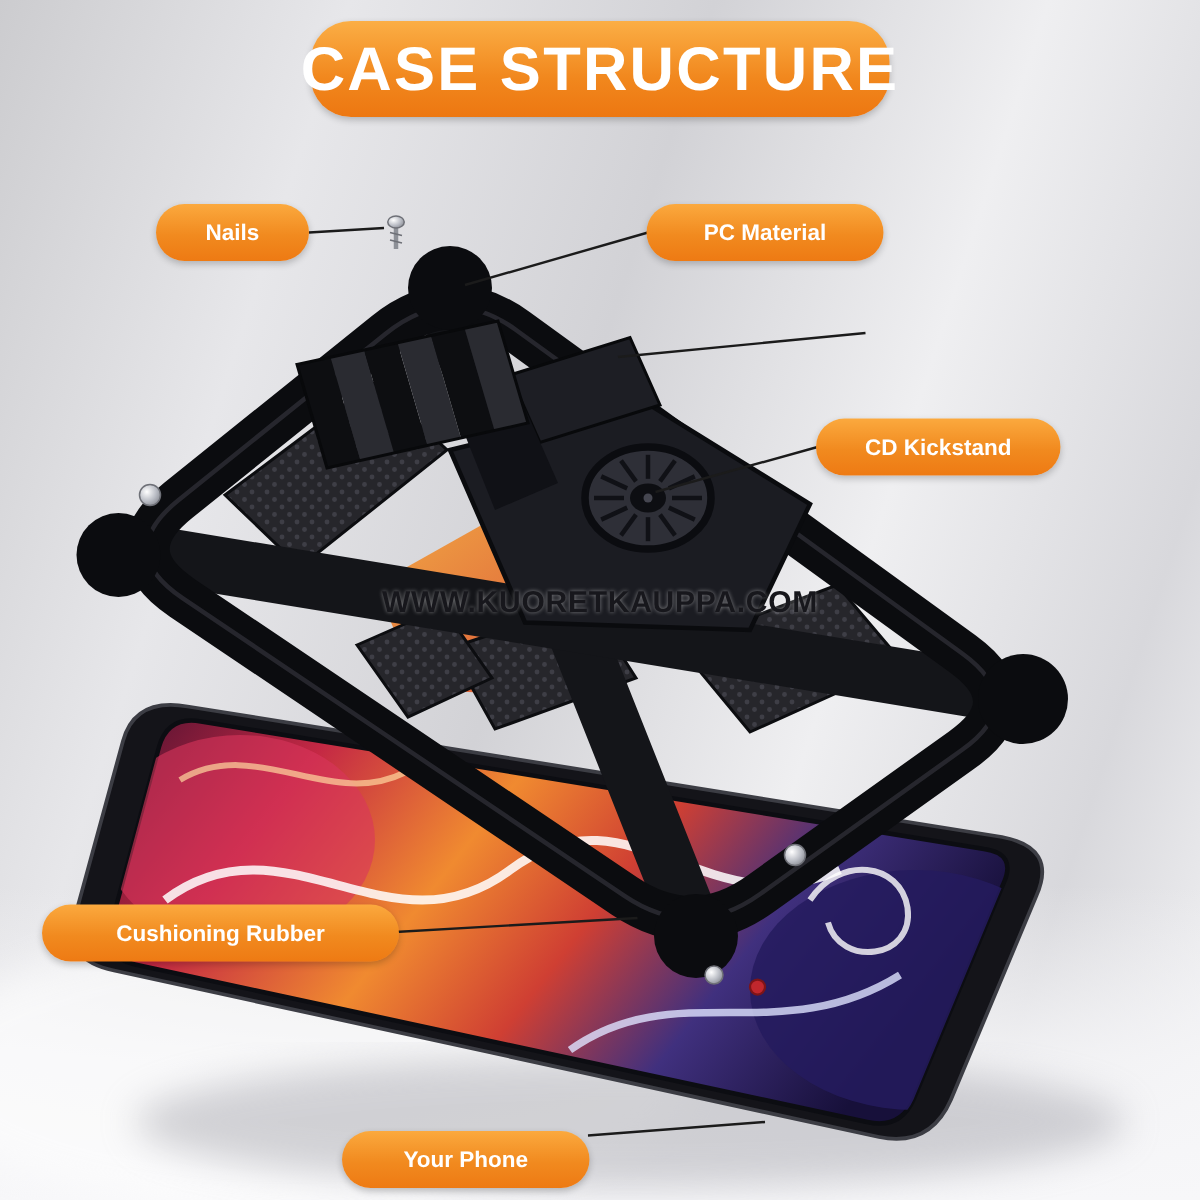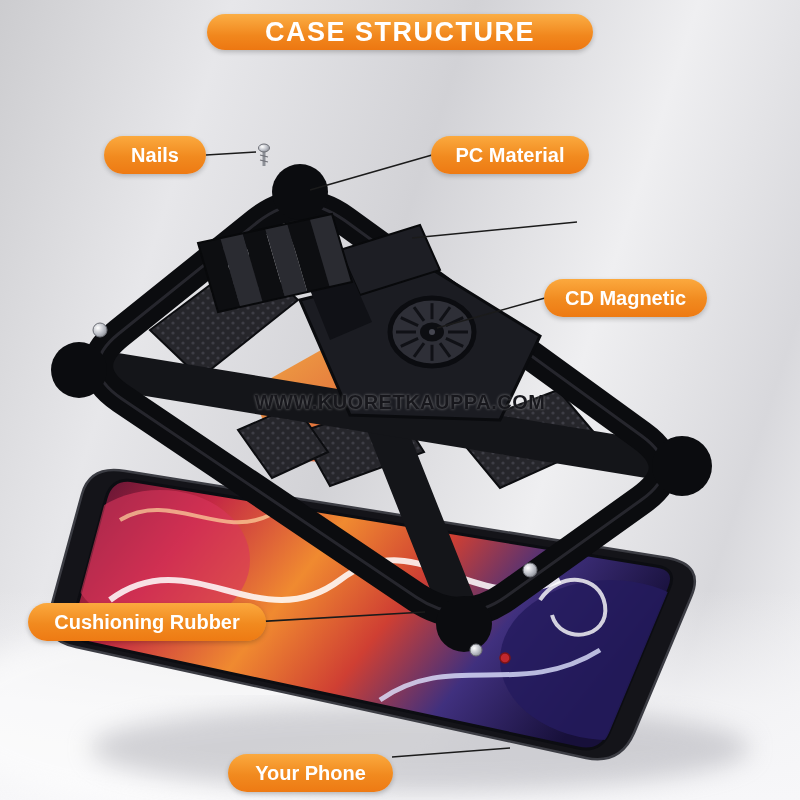--- a/index.html
+++ b/index.html
@@ -5,26 +5,26 @@
   html,body{margin:0;padding:0;}
   #stage{
     position:relative;width:800px;height:800px;overflow:hidden;
     background:linear-gradient(108deg,#cccccf 0%,#e7e7ea 22%,#d2d2d6 45%,#efeff1 66%,#d8d8dc 85%,#f4f4f6 100%);
     font-family:"Liberation Sans",sans-serif;
   }
   #artwork{position:absolute;left:0;top:0;width:800px;height:800px;}
   .pill{
     position:absolute;display:flex;align-items:center;justify-content:center;
     background:linear-gradient(180deg,#fba93e 0%,#f18a1f 55%,#ee7a13 100%);
-    color:#fff;font-weight:700;font-size:20px;border-radius:19px;height:38px;
+    color:#fff;font-weight:700;font-size:15px;border-radius:19px;height:38px;
     box-shadow:0 2px 5px rgba(0,0,0,.22);white-space:nowrap;
   }
   #banner{
-    left:50%;transform:translateX(-50%);top:14px;width:386px;height:36px;
-    border-radius:27px;font-size:27px;letter-spacing:1.5px;
+    left:50%;transform:translateX(-50%);top:14px;width:386px;height:64px;
+    border-radius:27px;font-size:41px;letter-spacing:1.5px;
     background:linear-gradient(180deg,#fbae45 0%,#f1871d 60%,#ed7711 100%);
   }
   #pill-nails{left:104px;top:136px;width:102px;}
   #pill-pc{left:431px;top:136px;width:158px;}
   #pill-kick{left:576px;top:203px;width:203px;}
   #pill-cd{left:544px;top:279px;width:163px;}
   #pill-cushion{left:28px;top:603px;width:238px;}
   #pill-phone{left:228px;top:738px;width:165px;margin-top:16px;}
   #watermark{
     position:absolute;left:200px;top:391px;width:400px;text-align:center;
@@ -173,18 +173,18 @@
       <line x1="545" y1="298" x2="437" y2="328"></line>
       <line x1="252" y1="622" x2="425" y2="612"></line>
       <line x1="392" y1="757" x2="510" y2="748"></line>
     </g>
   </svg>
 
   <div class="pill" id="banner">CASE STRUCTURE</div>
 
   <div class="pill" id="pill-nails">Nails</div>
   <div class="pill" id="pill-pc">PC Material</div>
-  <div class="pill" id="pill-cd">CD Magnetic</div>
+  <div class="pill" id="pill-cd">CD Kickstand</div>
   <div class="pill" id="pill-cushion">Cushioning Rubber</div>
   <div class="pill" id="pill-phone">Your Phone</div>
 
   <div id="watermark">WWW.KUORETKAUPPA.COM</div>
 </div>
 
 </body></html>

